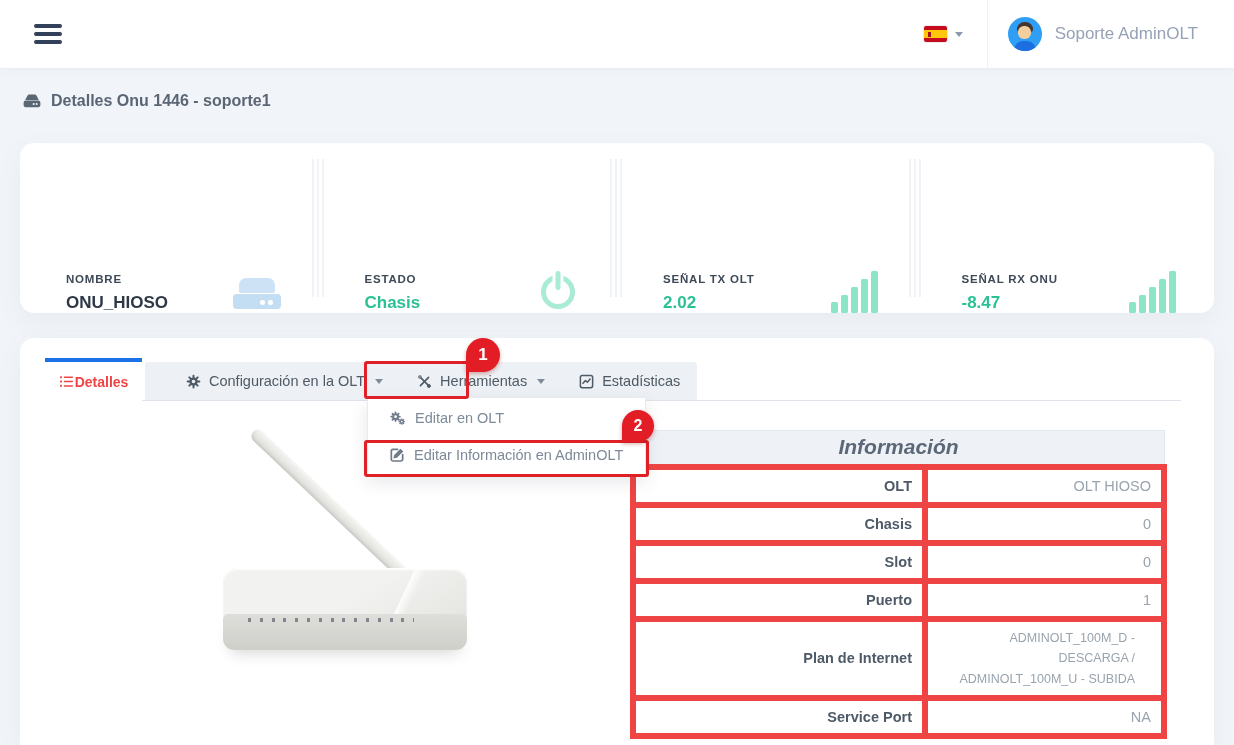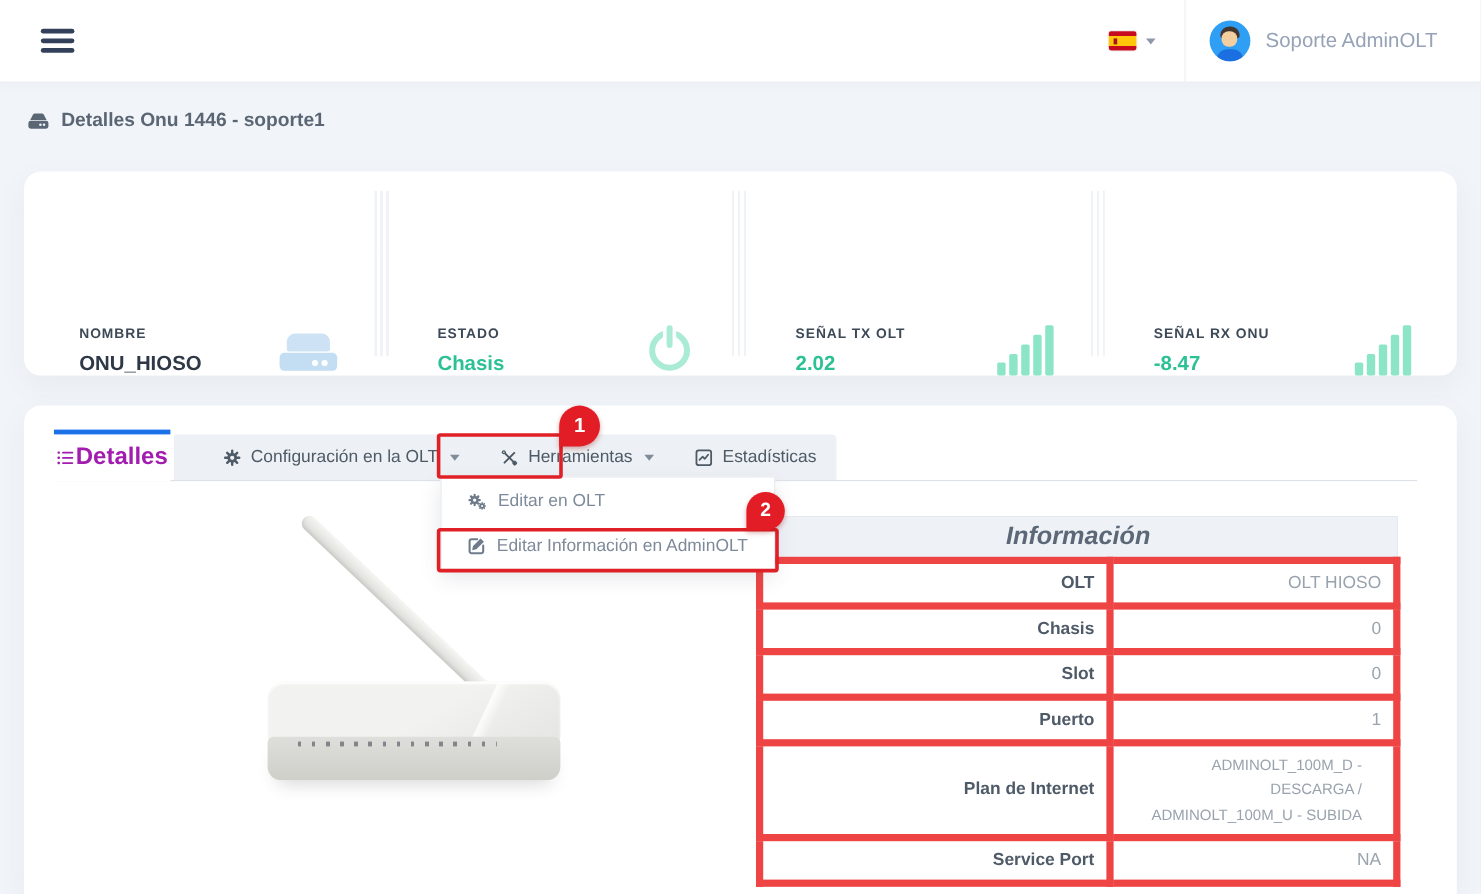--- a/index.html
+++ b/index.html
@@ -56,21 +56,21 @@
   .icon-power .stem { position:absolute; top:0; left:50%; transform:translateX(-50%); width:5px; height:19px; background:#a9ebd4; border-radius:3px; }
   .icon-bars { display:flex; align-items:flex-end; gap:3px; height:42px; margin-top:0; }
   .icon-bars span { width:7px; background:#8ce5c6; border-radius:1.5px; }
   .icon-bars .b1{height:11px;} .icon-bars .b2{height:18px;} .icon-bars .b3{height:26px;} .icon-bars .b4{height:34px;} .icon-bars .b5{height:42px;}
   
   .main-card { position:absolute; left:20px; top:338px; width:1194px; height:407px;
     background:#fff; border-radius:14px 14px 0 0; box-shadow:0 8px 24px rgba(120,135,160,.07); z-index:3; }
   .tabs-line { position:absolute; left:25px; top:62px; right:33px; height:1px; background:#dfe3e9; z-index:1; }
   .tabs { position:absolute; left:25px; top:20px; height:43px; display:flex; z-index:3; }
   .tab-active { display:flex; align-items:center; justify-content:center; gap:1px; width:97px; height:43px;
-    background:#fff; border-top:4px solid #1b72e8; font-size:20px; font-weight:bold; color:#a21caf; cursor:pointer; }
+    background:#fff; border-top:4px solid #1b72e8; font-size:14px; font-weight:bold; color:#ef4444; cursor:pointer; }
   .tab-group { margin-left:3px; margin-top:4px; height:38px; display:flex; align-items:stretch;
     background:#edf0f4; border-radius:2px 4px 0 0;padding-left:24px; }
   .tab { display:flex; align-items:center; gap:8px; padding:0 17px; font-size:14.5px; color:#4e5a66; cursor:pointer; white-space:nowrap; }
   .tab .caret { margin-left:2px; border-top-color:#7f8b98; }
   
   .dropdown { position:absolute; left:347px; top:59px; width:279px; background:#fff;
     border:1px solid #e7eaee; box-shadow:0 7px 16px rgba(60,70,90,.13); z-index:4; padding:1px 0; }
   .dd-item { height:37px; display:flex; align-items:center; gap:9px; padding:0 21px;
     font-size:14.5px; color:#7e8a99; cursor:pointer; }
   .dd-item svg { color:#6f7b8a; flex:none; }

